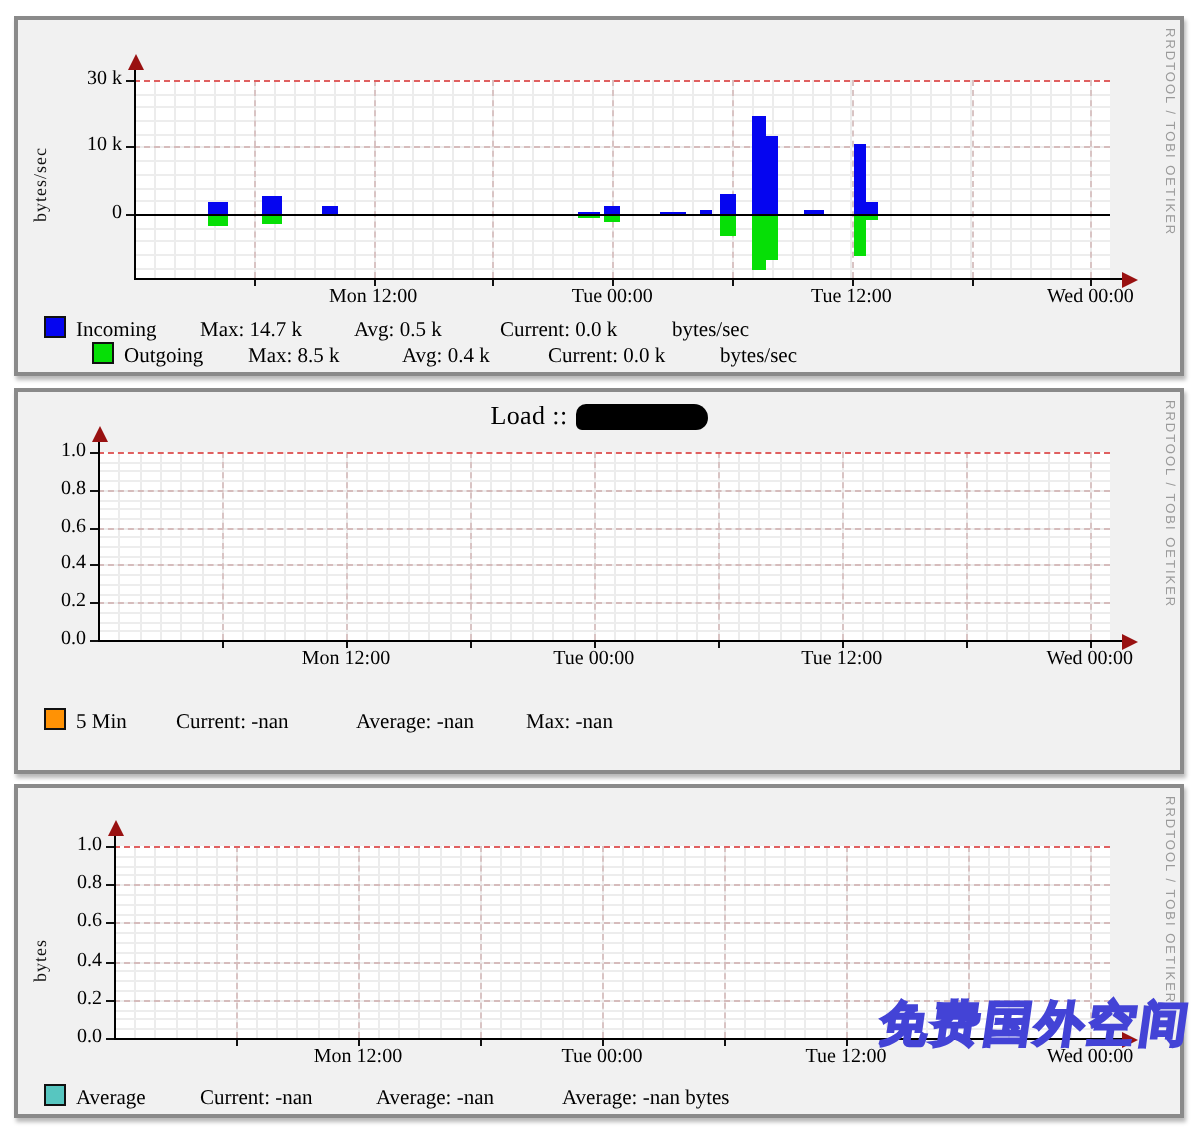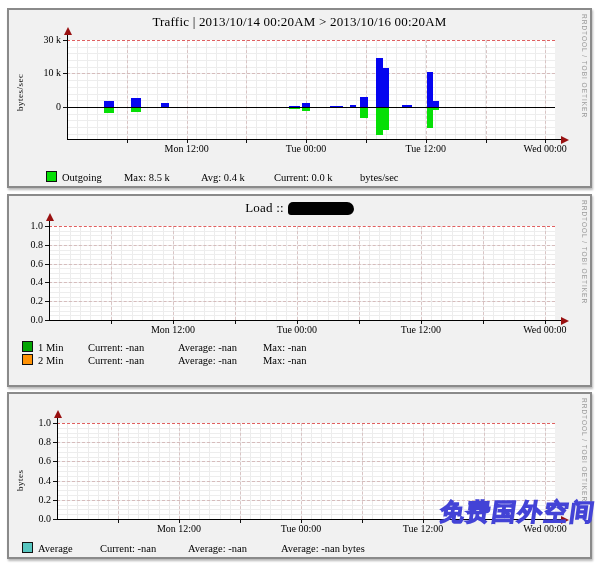--- a/index.html
+++ b/index.html
@@ -36,23 +36,20 @@
   #wm .slogan{font-size:24px;font-weight:bold;margin-top:2px;transform:skewX(-8deg);
               color:rgba(255,255,255,0.15);-webkit-text-stroke:1.3px #4343d6;
               letter-spacing:2px;}
 </style>
 </head>
 <body>
 
 <div id="stage">
 
   <div class="panel" style="top:8px;height:180px;">
-    <div class="gtitle">
-      <span>Traffic | 2013/10/14 00:20AM &gt; 2013/10/16 00:20AM</span>
-    </div>
     <div class="rrdsig">RRDTOOL / TOBI OETIKER</div>
     <div class="vylab" style="left:6px;top:36px;height:92px;">bytes/sec</div>
     <div class="plot" id="plot-traffic" style="left:58px;top:30px;width:488px;height:99px;">
         <div class="gl" style="left: 10px; top: 0px; width: 1px; height: 99px; background: rgb(236, 236, 236);"></div>
         <div class="gl" style="left: 19.9px; top: 0px; width: 1px; height: 99px; background: rgb(236, 236, 236);"></div>
         <div class="gl" style="left: 29.9px; top: 0px; width: 1px; height: 99px; background: rgb(236, 236, 236);"></div>
         <div class="gl" style="left: 39.8px; top: 0px; width: 1px; height: 99px; background: rgb(236, 236, 236);"></div>
         <div class="gl" style="left: 49.8px; top: 0px; width: 1px; height: 99px; background: rgb(236, 236, 236);"></div>
         <div class="gl" style="left: 59.7px; top: 0px; width: 1px; height: 99px; background: rgb(236, 236, 236);"></div>
         <div class="gl" style="left: 69.7px; top: 0px; width: 1px; height: 99px; background: rgb(236, 236, 236);"></div>
@@ -165,20 +162,23 @@
         <div class="gl" style="left: -3px; top: -13px; width: 0px; height: 0px; border-left: 4px solid transparent; border-right: 4px solid transparent; border-bottom: 8px solid rgb(153, 17, 17);"></div>
         <div class="gl" style="left: 494px; top: 96px; width: 0px; height: 0px; border-top: 4px solid transparent; border-bottom: 4px solid transparent; border-left: 8px solid rgb(153, 17, 17);"></div>
         <div class="xlab gl" style="left: 86.6px; top: 103px; width: 66px; text-align: center;">Mon 12:00</div>
         <div class="xlab gl" style="left: 206.1px; top: 103px; width: 66px; text-align: center;">Tue 00:00</div>
         <div class="xlab gl" style="left: 325.7px; top: 103px; width: 66px; text-align: center;">Tue 12:00</div>
         <div class="xlab gl" style="left: 445.2px; top: 103px; width: 66px; text-align: center;">Wed 00:00</div>
         <div class="ylab gl" style="left: -42px; top: -6px; width: 36px;">30 k</div>
         <div class="ylab gl" style="left: -42px; top: 27.4px; width: 36px;">10 k</div>
         <div class="ylab gl" style="left: -42px; top: 60.9px; width: 36px;">0</div>
       </div>
+    <div class="lrow" style="top:148px;">
+      <span class="sw" style="background: rgb(5, 5, 240);"></span><span class="lc t-name">Incoming</span><span class="lc t-c1">Max: 14.7 k</span><span class="lc t-c2">Avg: 0.5 k</span><span class="lc t-c3">Current: 0.0 k</span><span class="lc">bytes/sec</span>
+    </div>
     <div class="lrow" style="top:161px;padding-left:24px;">
       <span class="sw" style="background: rgb(6, 223, 6);"></span><span class="lc t-name">Outgoing</span><span class="lc t-c1">Max: 8.5 k</span><span class="lc t-c2">Avg: 0.4 k</span><span class="lc t-c3">Current: 0.0 k</span><span class="lc">bytes/sec</span>
     </div>
   </div>
 
   <div class="panel" style="top:194px;height:193px;">
     <div class="gtitle">
       <span>Load ::</span>
       <span class="blob" style="width:66px;height:13px;"></span>
     </div>
@@ -286,25 +286,22 @@
         <div class="xlab gl" style="left: 214.9px; top: 98px; width: 66px; text-align: center;">Tue 00:00</div>
         <div class="xlab gl" style="left: 338.9px; top: 98px; width: 66px; text-align: center;">Tue 12:00</div>
         <div class="xlab gl" style="left: 462.9px; top: 98px; width: 66px; text-align: center;">Wed 00:00</div>
         <div class="ylab gl" style="left: -42px; top: -6px; width: 36px;">1.0</div>
         <div class="ylab gl" style="left: -42px; top: 12.8px; width: 36px;">0.8</div>
         <div class="ylab gl" style="left: -42px; top: 31.6px; width: 36px;">0.6</div>
         <div class="ylab gl" style="left: -42px; top: 50.4px; width: 36px;">0.4</div>
         <div class="ylab gl" style="left: -42px; top: 69.2px; width: 36px;">0.2</div>
         <div class="ylab gl" style="left: -42px; top: 88px; width: 36px;">0.0</div>
       </div>
-    <div class="lrow" style="top:145px;">
-      <span class="sw" style="background: rgb(3, 165, 3);"></span><span class="lc l-name">1 Min</span><span class="lc l-c1">Current: -nan</span><span class="lc l-c2">Average: -nan</span><span class="lc">Max: -nan</span>
-    </div>
     <div class="lrow" style="top:158px;">
-      <span class="sw" style="background: rgb(255, 146, 5);"></span><span class="lc l-name">2 Min</span><span class="lc l-c1">Current: -nan</span><span class="lc l-c2">Average: -nan</span><span class="lc">Max: -nan</span>
+      <span class="sw" style="background: rgb(255, 146, 5);"></span><span class="lc l-name">5 Min</span><span class="lc l-c1">Current: -nan</span><span class="lc l-c2">Average: -nan</span><span class="lc">Max: -nan</span>
     </div>
   </div>
 
   <div class="panel" style="top:392px;height:167px;">
     <div class="rrdsig">RRDTOOL / TOBI OETIKER</div>
     <div class="vylab" style="left:6px;top:46px;height:80px;">bytes</div>
     <div class="plot" id="plot-memory" style="left:48px;top:29px;width:498px;height:96px;">
         <div class="gl" style="left: 10.2px; top: 0px; width: 1px; height: 96px; background: rgb(236, 236, 236);"></div>
         <div class="gl" style="left: 20.3px; top: 0px; width: 1px; height: 96px; background: rgb(236, 236, 236);"></div>
         <div class="gl" style="left: 30.5px; top: 0px; width: 1px; height: 96px; background: rgb(236, 236, 236);"></div>

